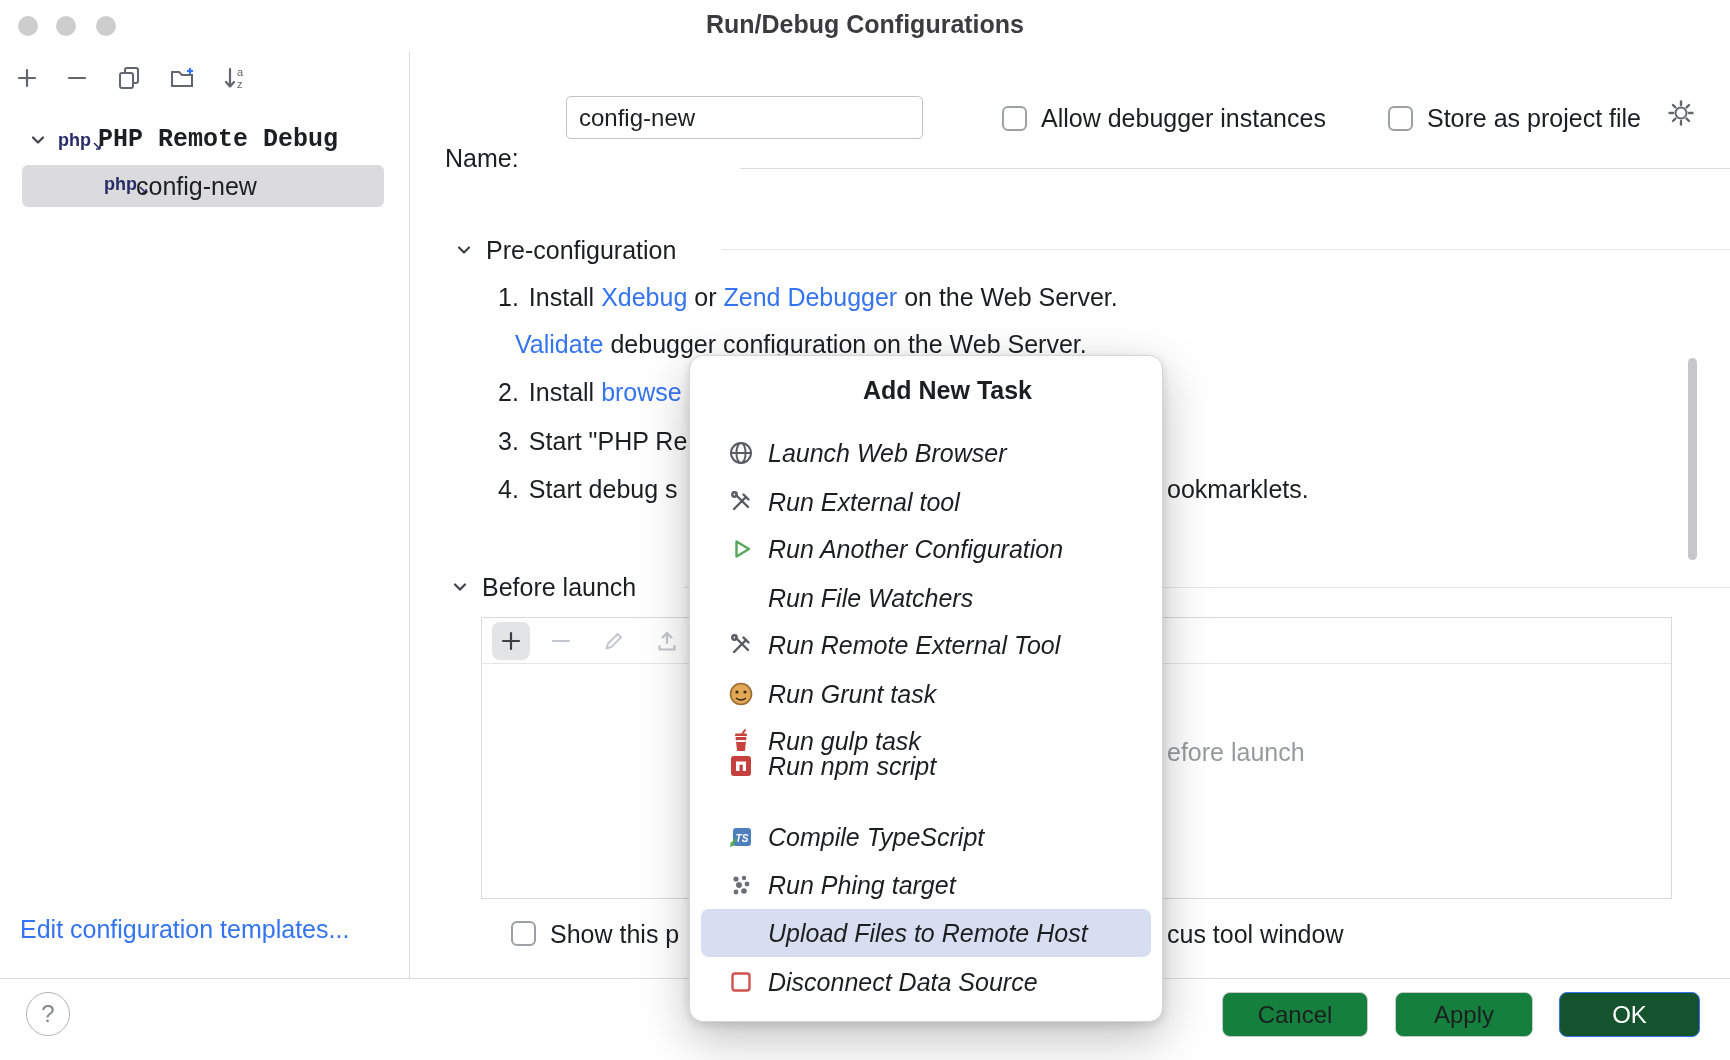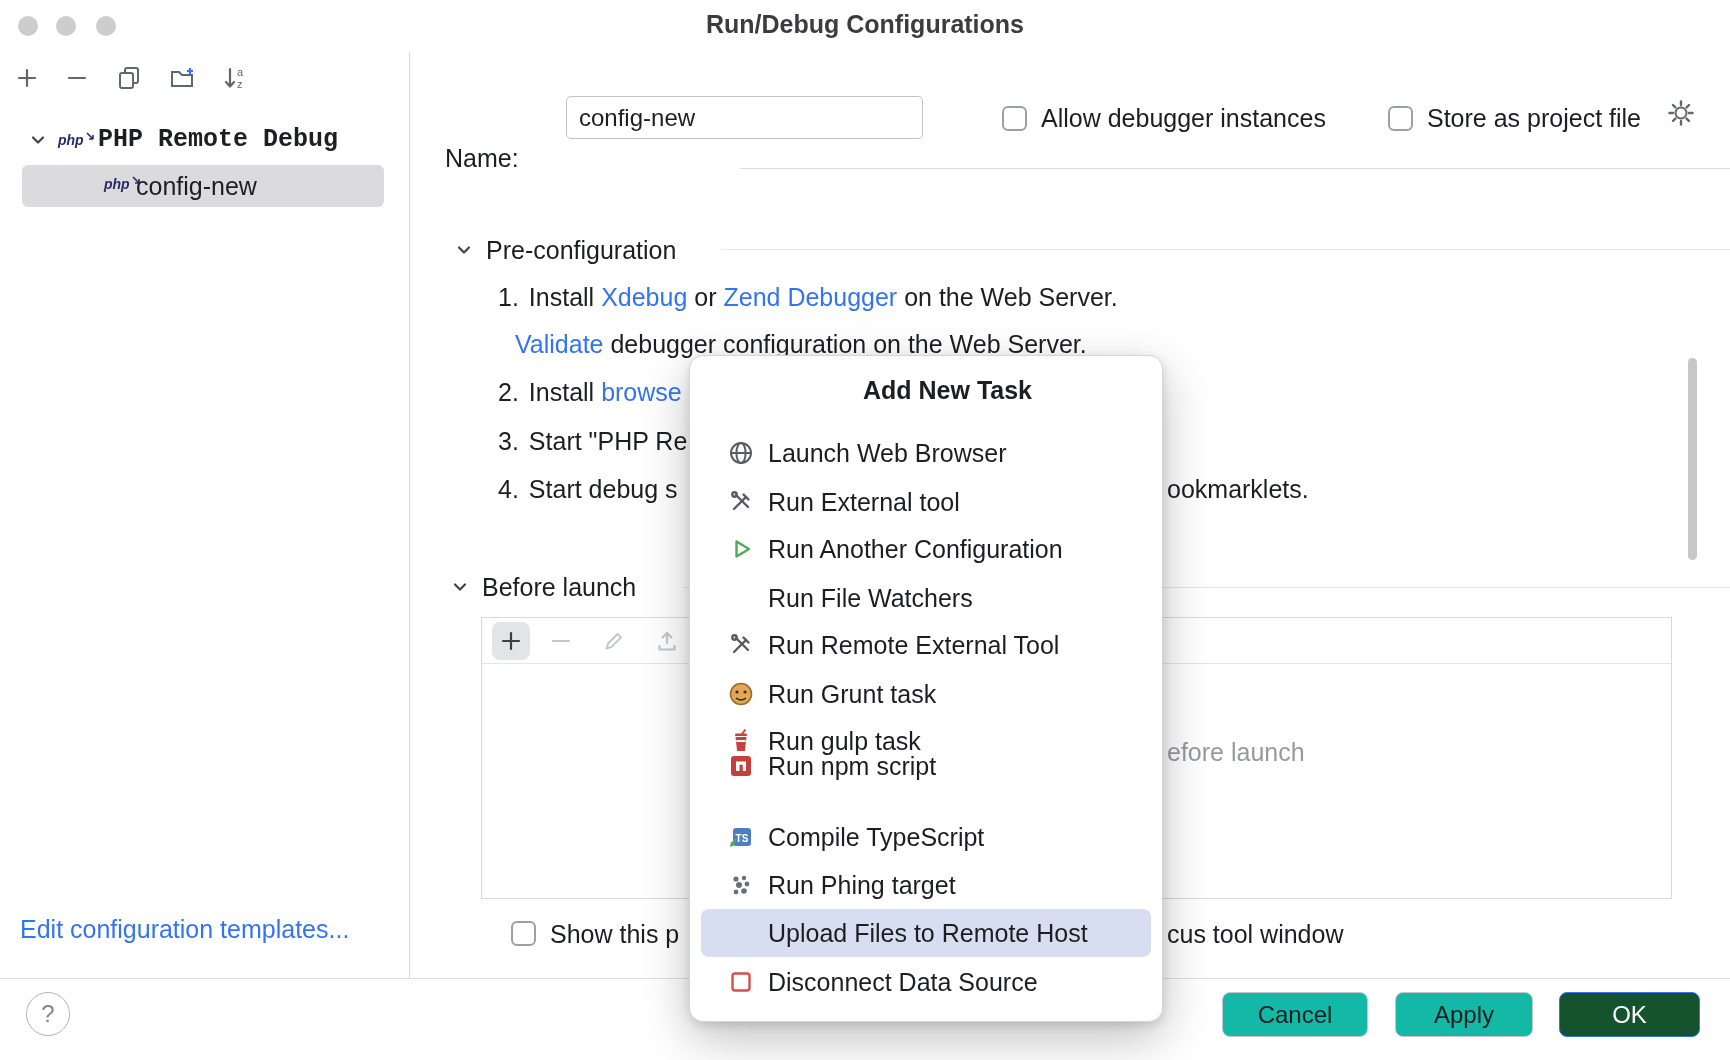--- a/index.html
+++ b/index.html
@@ -17,49 +17,49 @@
   .i { display:block; }
 
   
   .light { position:absolute; width:20px; height:20px; border-radius:50%; background:#cdcdcd; top:16px; }
   .win-title { position:absolute; left:0; right:0; top:10px; text-align:center; font-weight:bold; font-size:25px; color:#3c3c3e; }
 
   
   .sidebar { position:absolute; left:0; top:52px; width:410px; height:926px; border-right:1px solid #d9d9db; }
   .tb-icon { position:absolute; top:12px; width:28px; height:28px; cursor:pointer; }
   .tree-sel { position:absolute; left:22px; top:113px; width:362px; height:42px; background:#dbdbdd; border-radius:6px; }
-  .php-badge { display:inline-flex; font-style:italic; font-weight:bold; font-size:14px; color:#272c66; line-height:18px; }
+  .php-badge { display:inline-flex; align-items:flex-end; font-weight:bold; font-size:18px; color:#272c66; line-height:18px; }
   .php-badge svg { margin-left:1px; margin-bottom:-2px; }
 
   
   .name-input { position:absolute; left:566px; top:96px; width:357px; height:43px; border:1px solid #c3c3c6; border-radius:5px; font-family:inherit; font-size:24px; color:#1d1e20; padding:0 12px; outline:none; background:#fff; }
   .cb { position:absolute; width:25px; height:25px; border:2px solid #9da0a4; border-radius:6px; background:#fff; cursor:pointer; }
 
   .hline { position:absolute; height:1px; background:#dddde0; }
   .hline-soft { position:absolute; height:1px; background:#e6e6e8; }
 
   
   .bl-panel { position:absolute; left:481px; top:617px; width:1191px; height:282px; border:1px solid #d9d9db; background:#fff; }
   .bl-toolbar { position:absolute; left:0; right:0; top:0; height:46px; border-bottom:1px solid #e6e6e8; }
   .bl-plusbtn { position:absolute; left:10px; top:4px; width:38px; height:38px; background:#e3e4e6; border-radius:8px; display:flex; align-items:center; justify-content:center; cursor:pointer; }
   .bl-ic { position:absolute; top:9px; width:28px; height:28px; cursor:pointer; }
 
   
   .popup { position:absolute; left:689px; top:355px; width:474px; height:667px; background:#ffffff;
     border:1px solid #d6d6d8; border-radius:14px; z-index:10;
     box-shadow: 0 16px 48px rgba(0,0,0,.25), 0 3px 10px rgba(0,0,0,.12); }
   .popup-title { position:absolute; left:0; right:0; top:20px; text-align:center; font-weight:bold; font-size:25px; color:#1d1e20;margin-left:43px; }
-  .prow { position:absolute; left:11px; right:11px; height:48px; display:flex; align-items:center; cursor:pointer; border-radius:8px; }
+  .prow { position:absolute; left:11px; right:11px; height:48px; display:flex; align-items:center; cursor:pointer; border-radius:8px;font-style:italic; }
   .prow.selected { background:#d7def1; }
   .pico { width:28px; height:28px; margin-left:26px; flex:none; }
   .plabel { margin-left:13px; font-size:25px; white-space:nowrap; }
 
   
   .btn { position:absolute; top:992px; height:45px; border-radius:8px; display:flex; align-items:center; justify-content:center;
-    font-size:24px; background:#14b8a6; border:1px solid #c7c7ca; color:#1d1e20; cursor:pointer; }
+    font-size:24px; background:#15803d; border:1px solid #c7c7ca; color:#1d1e20; cursor:pointer; }
   .btn.primary { background:#14532d; border:1px solid #3574F0; color:#fff; }
   .help-circle { position:absolute; left:26px; top:992px; width:44px; height:44px; border-radius:50%; border:1.5px solid #b5b5b7;
     display:flex; align-items:center; justify-content:center; color:#85878a; font-size:24px; cursor:pointer; }
 
   .scroll-thumb { position:absolute; left:1688px; top:358px; width:9px; height:202px; background:#c7c7c9; border-radius:5px; cursor:pointer; }
 </style>
 </head>
 <body>
 
 <div class="window">

